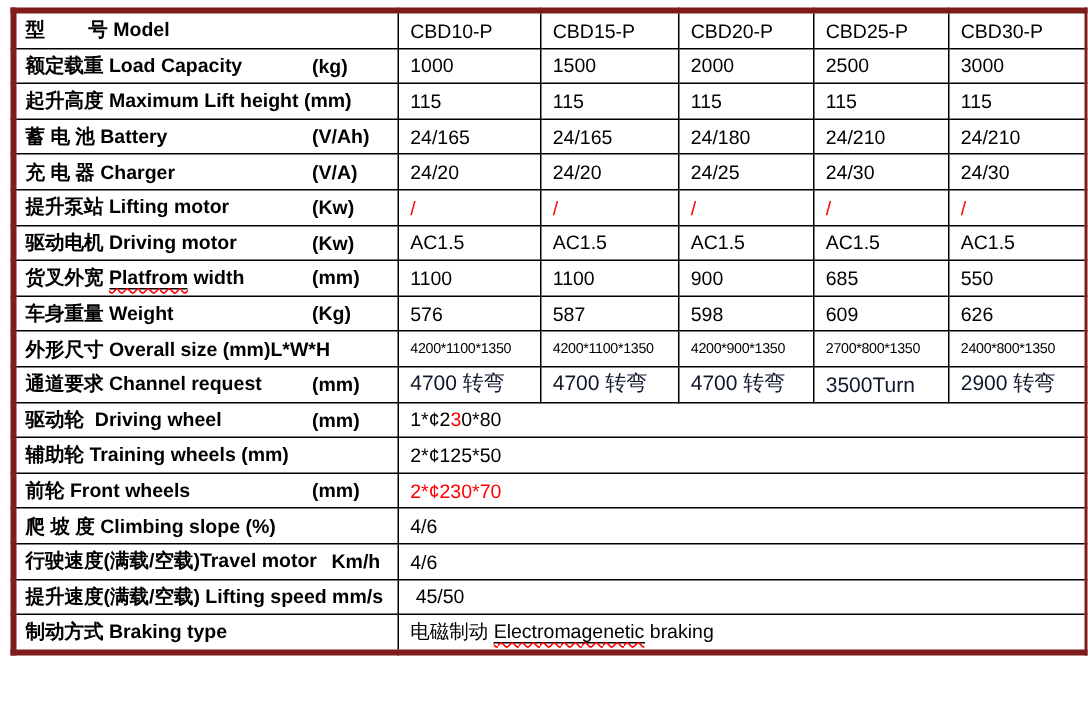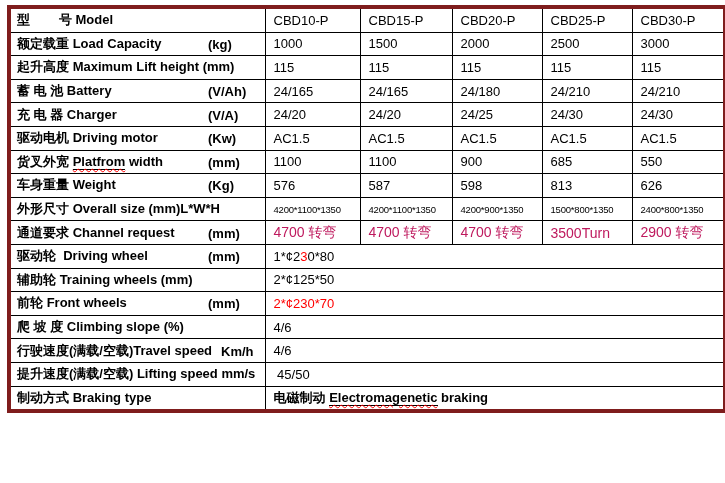--- a/index.html
+++ b/index.html
@@ -7,23 +7,23 @@
        font-family:"Liberation Sans","DejaVu Sans",sans-serif;color:#000;}
   table{position:absolute;left:7px;top:5px;width:716px;
         border-collapse:collapse;table-layout:fixed;border:4px solid #7f1d1d;}
   td{border:1px solid #000;height:22.6px;padding:0;vertical-align:middle;overflow:hidden;}
   td.lbl{position:relative;padding-left:6px;font-weight:bold;font-size:13px;white-space:pre;}
   td.val{padding-left:8px;font-size:13px;white-space:pre;}
   .unit-tab{position:absolute;left:197px;top:50%;transform:translateY(-50%);}
   .unit-kmh{position:absolute;left:210px;top:50%;transform:translateY(-50%);}
   tr.redrow td.val{color:#ff0000;}
   tr.sizes td.val{font-size:9.5px;font-weight:normal;letter-spacing:-0.2px;margin-top:21px;}
-  tr.chan td.val{font-size:14px;color:#be185d;}
+  tr.chan td.val{font-size:14px;color:#0f172a;}
   td.val .red{color:#ff0000;}
-  td.val.boldval{font-weight:bold;}
+  td.val.boldval{font-weight:normal;}
   .mark{border-bottom:1.3px solid #000;}
   .wavy{font-style:normal;text-decoration:underline wavy #ff0000 1px;text-underline-offset:2px;}
 </style>
 </head>
 <body>
 
 <table>
   <colgroup>
     <col style="width:256px">
       <col style="width:95px">
@@ -72,20 +72,28 @@
 
   <tr>
     <td class="lbl"><span>充 电 器 </span><span>Charger</span><span class="unit-tab">(V/A)</span></td>
     <td class="val">24/20</td>
     <td class="val">24/20</td>
     <td class="val">24/25</td>
     <td class="val">24/30</td>
     <td class="val">24/30</td>
   </tr>
 
+  <tr class="redrow">
+    <td class="lbl"><span>提升泵站 </span><span>Lifting motor</span><span class="unit-tab">(Kw)</span></td>
+    <td class="val">/</td>
+    <td class="val">/</td>
+    <td class="val">/</td>
+    <td class="val">/</td>
+    <td class="val">/</td>
+  </tr>
 
   <tr>
     <td class="lbl"><span>驱动电机 </span><span>Driving motor</span><span class="unit-tab">(Kw)</span></td>
     <td class="val">AC1.5</td>
     <td class="val">AC1.5</td>
     <td class="val">AC1.5</td>
     <td class="val">AC1.5</td>
     <td class="val">AC1.5</td>
   </tr>
 
@@ -97,30 +105,30 @@
     <td class="val">900</td>
     <td class="val">685</td>
     <td class="val">550</td>
   </tr>
 
   <tr>
     <td class="lbl"><span>车身重量 </span><span>Weight</span><span class="unit-tab">(Kg)</span></td>
     <td class="val">576</td>
     <td class="val">587</td>
     <td class="val">598</td>
-    <td class="val">813</td>
+    <td class="val">609</td>
     <td class="val">626</td>
   </tr>
 
   <tr class="sizes">
     <td class="lbl"><span>外形尺寸 </span><span>Overall size</span><span> (mm)L*W*H</span></td>
     <td class="val">4200*1100*1350</td>
     <td class="val">4200*1100*1350</td>
     <td class="val">4200*900*1350</td>
-    <td class="val">1500*800*1350</td>
+    <td class="val">2700*800*1350</td>
     <td class="val">2400*800*1350</td>
   </tr>
 
   <tr class="chan">
     <td class="lbl"><span>通道要求 </span><span>Channel request</span><span class="unit-tab">(mm)</span></td>
     <td class="val">4700 转弯</td>
     <td class="val">4700 转弯</td>
     <td class="val">4700 转弯</td>
     <td class="val">3500Turn</td>
     <td class="val">2900 转弯</td>
@@ -140,21 +148,21 @@
     <td class="lbl"><span>前轮 </span><span>Front wheels</span><span class="unit-tab">(mm)</span></td>
     <td class="val" colspan="5">2*¢230*70</td>
   </tr>
 
   <tr>
     <td class="lbl"><span>爬 坡 度 </span><span>Climbing slope</span><span> (%)</span></td>
     <td class="val" colspan="5">4/6</td>
   </tr>
 
   <tr>
-    <td class="lbl"><span>行驶速度(满载/空载)</span><span>Travel speed</span><span class="unit-kmh">Km/h</span></td>
+    <td class="lbl"><span>行驶速度(满载/空载)</span><span>Travel motor</span><span class="unit-kmh">Km/h</span></td>
     <td class="val" colspan="5">4/6</td>
   </tr>
 
   <tr>
     <td class="lbl"><span>提升速度(满载/空载) </span><span>Lifting speed</span><span> mm/s</span></td>
     <td class="val" colspan="5"> 45/50</td>
   </tr>
 
 
   <tr>

